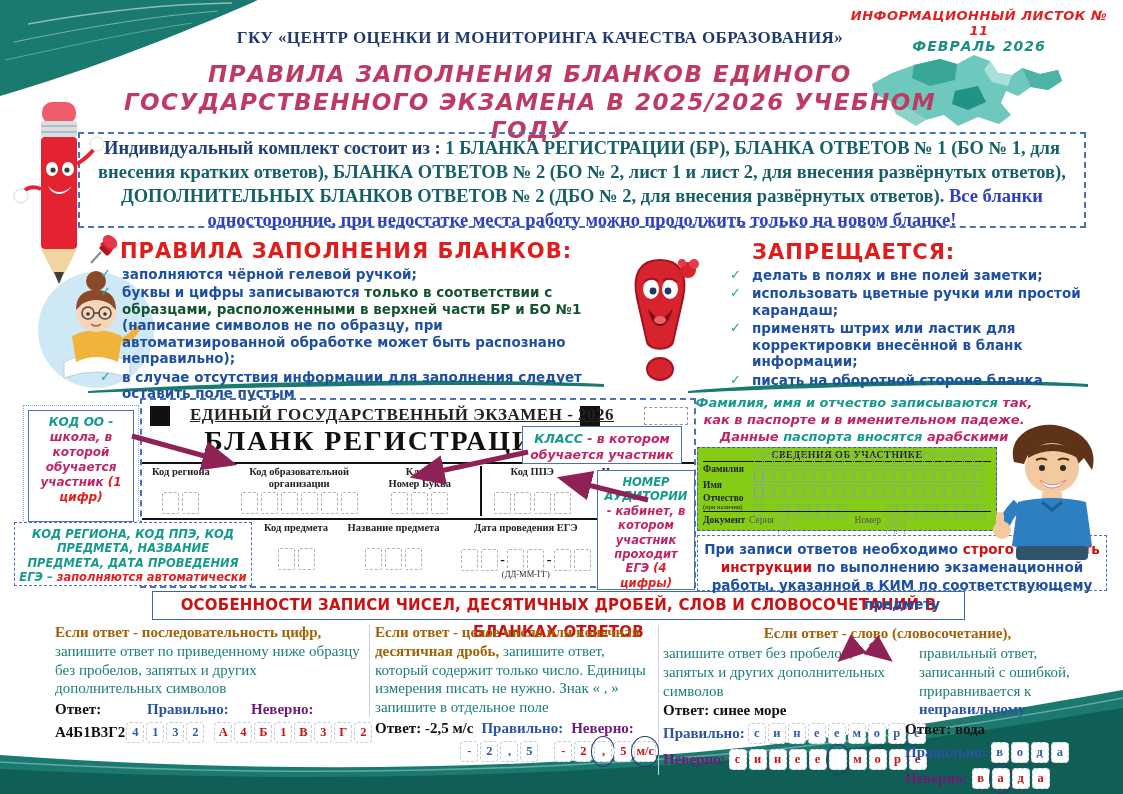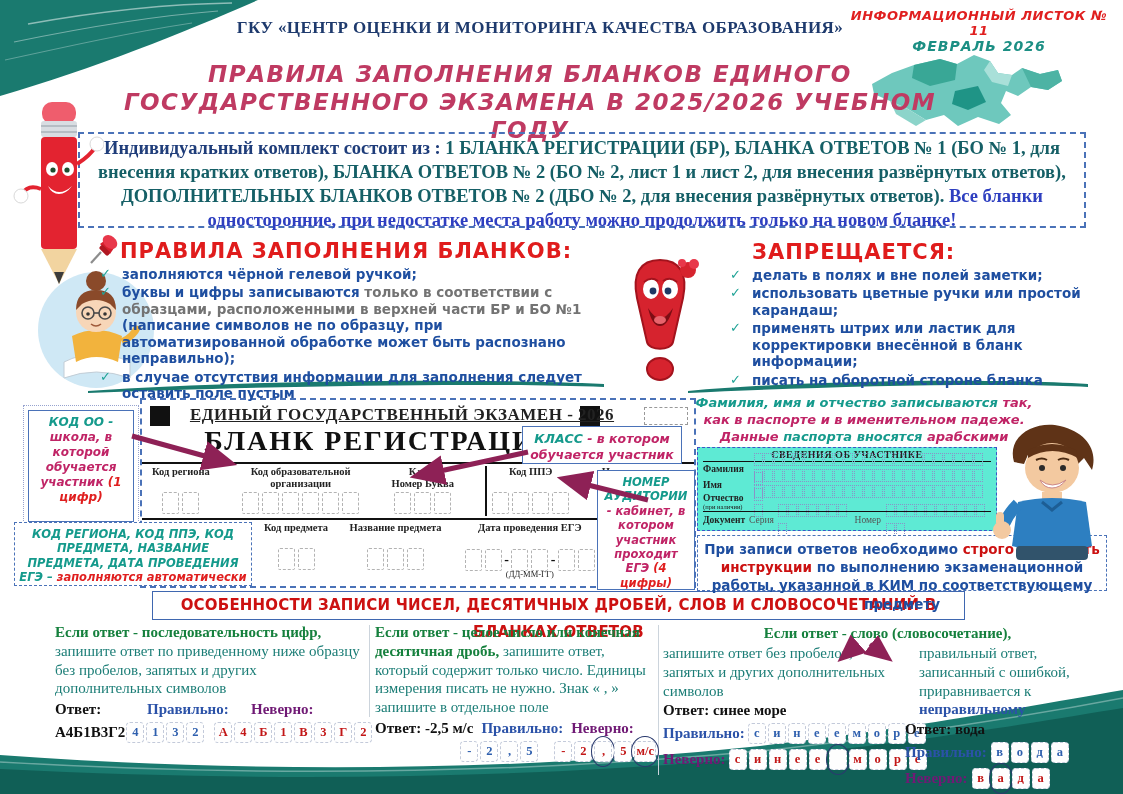--- a/index.html
+++ b/index.html
@@ -1,87 +1,87 @@
 <!DOCTYPE html>
 <html><head>
 <meta charset="utf-8">
 <style>
   html,body{margin:0;padding:0;background:#e8e8e8;}
   .page{position:relative;width:1123px;height:794px;background:#fff;overflow:hidden;
         font-family:"DejaVu Sans",sans-serif;margin:0 auto;}
   .abs{position:absolute;}
   .deco{position:absolute;pointer-events:none;}
   
-  .org-header{left:140px;top:18px;width:800px;text-align:center;
+  .org-header{left:140px;top:28px;width:800px;text-align:center;
     font:700 17px "Liberation Serif",serif;color:#1e3a6d;letter-spacing:.4px;}
   .leaflet-info{right:4px;top:8px;width:280px;text-align:center;line-height:1.25;}
   .leaflet-l1{font:700 italic 13px "DejaVu Sans",sans-serif;color:#e01f1f;letter-spacing:.5px;}
   .leaflet-l2{font:700 italic 14px "DejaVu Sans",sans-serif;color:#1c8f84;letter-spacing:1px;}
   .main-title{left:80px;top:60px;width:900px;text-align:center;
     font:700 italic 23px "DejaVu Sans",sans-serif;color:#bf3a62;letter-spacing:1.5px;line-height:28px;}
   
   .intro-box{left:78px;top:132px;width:1008px;height:96px;border:2px dashed #4a72b8;
     text-align:center;font:700 18.5px "Liberation Serif",serif;line-height:24px;padding:2px 8px;box-sizing:border-box;}
   .intro-lead{color:#1f3d7a;} .intro-body{color:#155f66;} .intro-tail{color:#2e3fc0;}
   
   .sec-title{font:700 21px "DejaVu Sans",sans-serif;color:#e01c1c;letter-spacing:1px;}
   .clist{display:flex;flex-direction:column;gap:2px;z-index:3;}
   .citem{display:flex;align-items:flex-start;}
   .chk{width:22px;flex:none;color:#1fa396;font:700 13px "DejaVu Sans",sans-serif;}
   .ctext{font:700 13.5px "DejaVu Sans",sans-serif;color:#1f4fa0;line-height:1.22;}
-  .red-inline{color:#737373;}
+  .red-inline{color:#14532d;}
   
   .regform{left:140px;top:398px;width:556px;height:190px;border:2px dashed #4a72b8;background:#fff;
     box-sizing:border-box;z-index:2;}
   .regform-head{position:relative;height:62px;}
   .blk{position:absolute;width:20px;height:20px;background:#111;}
   .dash-box{position:absolute;width:42px;height:16px;border:1.5px dashed #999;}
   .regform-exam{position:absolute;left:40px;top:5px;width:440px;text-align:center;
     font:700 17px "Liberation Serif",serif;color:#222;text-decoration:underline;letter-spacing:.5px;}
   .regform-title{position:absolute;left:30px;top:25px;width:420px;text-align:center;
     font:700 28px "Liberation Serif",serif;color:#111;letter-spacing:2px;}
   .frow{display:flex;justify-content:space-between;padding:2px 10px;border-top:2px solid #111;height:56px;box-sizing:border-box;}
   .frow2{padding-left:122px;}
   .fgroup{display:flex;flex-direction:column;align-items:center;justify-content:flex-start;}
   .flabel{font:700 10.5px "Liberation Serif",serif;color:#222;text-align:center;line-height:1.15;min-height:24px;
     display:flex;flex-direction:column;justify-content:flex-start;}
   .flabel .sub{font-weight:400;font-size:8.5px;margin-top:36px;}
   .fcells{display:flex;align-items:center;}
   .cell{width:15px;height:20px;border:1.5px dashed #b3b3b3;border-radius:2px;margin:1.5px;background:#fff;}
   .pcell{width:7px;height:11px;border:1px dotted #8a93c8;margin:0.5px;display:inline-block;}
-  .vsep{border-left:2px solid #111;padding-left:4px;}
+  .vsep{border-left:2px solid #111;padding-left:10px;}
   .dash-sep{font:700 14px "Liberation Serif",serif;color:#111;margin:0 1px;}
   
   .callout{position:absolute;background:#fff;border:1.5px solid #4a72b8;z-index:4;
     font:700 italic 12px "DejaVu Sans",sans-serif;text-align:center;padding:4px 3px;box-sizing:border-box;line-height:1.25;}
   .co-dotted{outline:1.5px dotted #97a3cf;outline-offset:4px;}
   .co-dashed{border:1.5px dashed #4a72b8;}
   .t{color:#159a8c;} .c{color:#c02466;} .r{color:#e01f1f;}
   
   .passport-note{left:688px;top:395px;width:352px;text-align:center;
     font:700 italic 13px "DejaVu Sans",sans-serif;line-height:1.3;z-index:2;}
-  .pform{left:697px;top:447px;width:300px;height:84px;border:1.5px dashed #3c55c8;background:#5eead4;
+  .pform{left:697px;top:447px;width:300px;height:84px;border:1.5px dashed #3c55c8;background:#84cc16;
     box-sizing:border-box;padding:1px 5px;z-index:2;}
   .pform-title{font:700 10px "Liberation Serif",serif;text-align:center;color:#222;
     border-bottom:1.5px solid #111;letter-spacing:.5px;padding-bottom:1px;}
   .prow{display:flex;align-items:center;height:16px;}
   .plabel{font:700 9.5px "Liberation Serif",serif;color:#222;width:50px;flex:none;line-height:1;}
   .plabel .sub{font-weight:400;font-size:6.5px;display:block;}
   .pdoc{display:flex;align-items:center;border-top:1.5px solid #111;height:18px;margin-top:1px;}
   .pdoc .plabel{width:auto;margin-right:4px;}
   .kim-note{left:697px;top:535px;width:410px;height:56px;border:1.5px dashed #4a72b8;
     text-align:center;font:700 13.5px "DejaVu Sans",sans-serif;color:#1f4fa0;line-height:1.35;
     box-sizing:border-box;padding-top:4px;z-index:3;background:#fff;}
   .kim-note .rr{color:#cc1111;}
   
   .banner{left:152px;top:591px;width:813px;height:29px;border:1.5px solid #3f67b0;
     text-align:center;font:700 15px "DejaVu Sans",sans-serif;color:#cc1111;line-height:27px;letter-spacing:.2px;
     background:#fff;z-index:2;box-sizing:border-box;}
   .fcol{position:absolute;top:623px;font-family:"Liberation Serif",serif;z-index:2;}
-  .fhead{font:700 15px "Liberation Serif",serif;color:#15803d;}
+  .fhead{font:700 15px "Liberation Serif",serif;color:#a16207;}
   .fbody{font:15px "Liberation Serif",serif;color:#1b7d76;line-height:1.25;}
   .fblack{font:700 15px "Liberation Serif",serif;color:#111;}
   .fblue{font:700 15px "Liberation Serif",serif;color:#2b52a8;}
   .fred{font:700 15px "Liberation Serif",serif;color:#701a75;}
   .lrow{display:flex;align-items:center;margin-top:3px;}
   .lcell{min-width:14px;height:19px;padding:0 1px;border:1.5px dashed #c3cada;border-radius:4px;margin:1px;
     display:inline-flex;align-items:center;justify-content:center;
     font:700 12.5px "Liberation Serif",serif;position:relative;background:#fefefe;}
   .row-correct .lcell{color:#2e5fae;} .row-wrong .lcell{color:#c21616;}
   .lcell.circled::after{content:"";position:absolute;inset:-6px -4px;border:1.6px solid #2a3a6e;border-radius:50%;}

